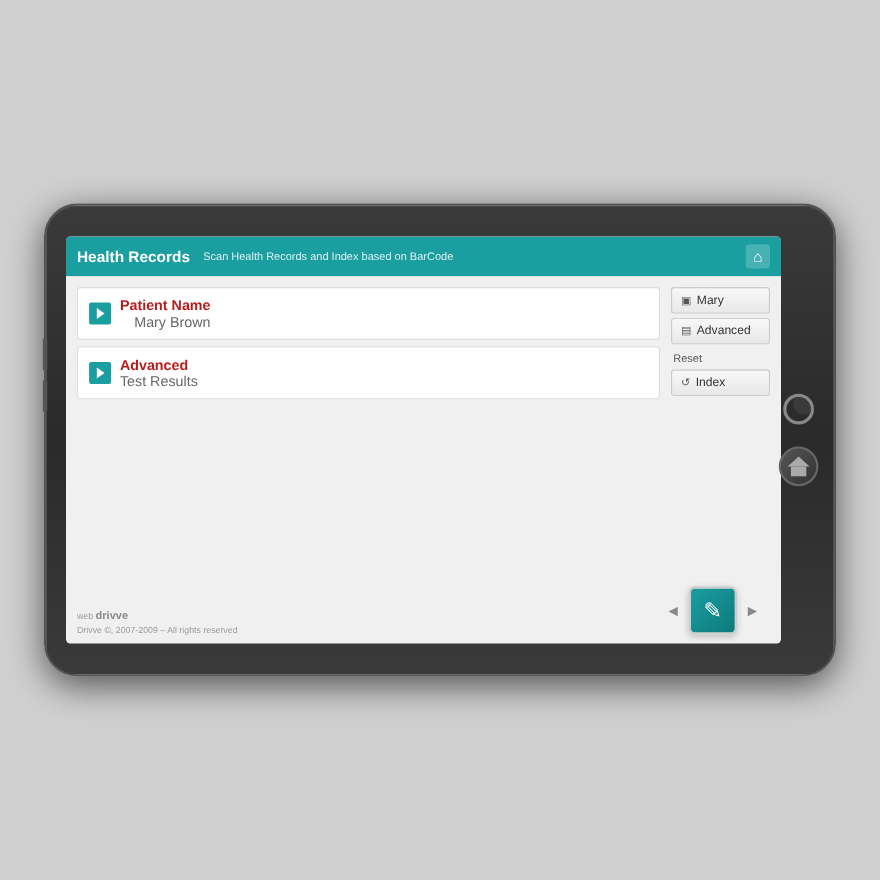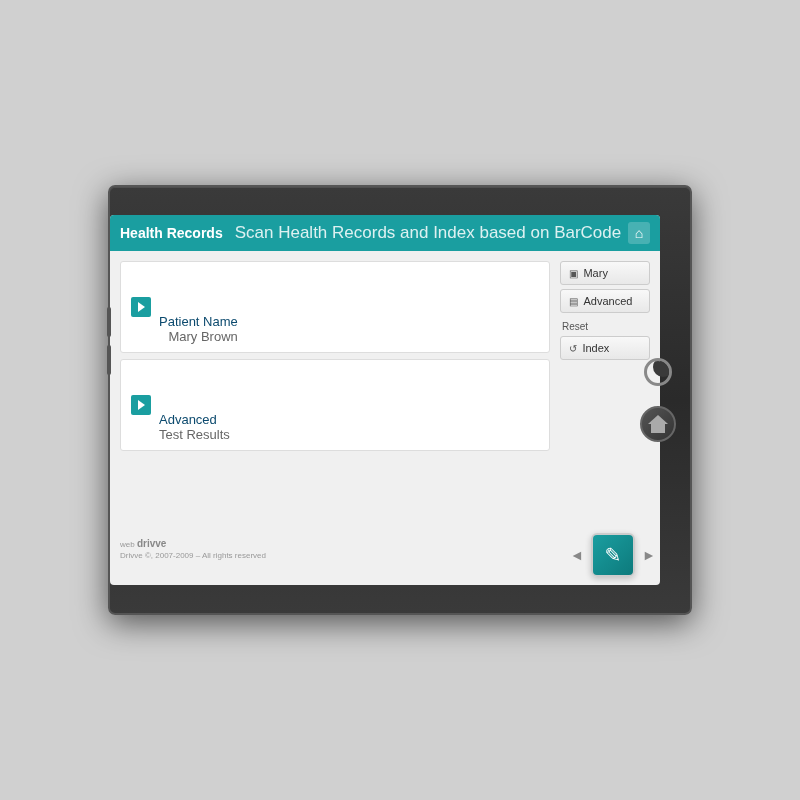--- a/index.html
+++ b/index.html
@@ -8,24 +8,24 @@
       height: 800px;
       background: #d0d0d0;
       display: flex;
       align-items: center;
       justify-content: center;
       font-family: Arial, sans-serif;
     }
 
     
     .tablet-shell {
-      width: 584px;
+      width: 720px;
       height: 430px;
       background: linear-gradient(180deg, #3a3a3a 0%, #2a2a2a 50%, #3a3a3a 100%);
-      border-radius: 7px;
+      border-radius: 30px;
       border: 2px solid #555;
       position: relative;
       display: flex;
       align-items: center;
       justify-content: center;
       box-shadow: 0 8px 32px rgba(0,0,0,0.6), inset 0 1px 0 rgba(255,255,255,0.1);
     }
 
     
     .tablet-side-buttons {
@@ -126,21 +126,21 @@
       flex-shrink: 0;
     }
     .header-title {
       color: white;
       font-weight: bold;
       font-size: 14px;
       margin-right: 12px;
     }
     .header-subtitle {
       color: rgba(255,255,255,0.85);
-      font-size: 17px;
+      font-size: 10px;
       flex: 1;
     }
     .header-home-icon {
       width: 22px;
       height: 22px;
       background: rgba(255,255,255,0.2);
       border-radius: 3px;
       display: flex;
       align-items: center;
       justify-content: center;
@@ -193,23 +193,22 @@
       border-top: 5px solid transparent;
       border-bottom: 5px solid transparent;
       border-left: 7px solid white;
     }
     .field-text-block {
       display: flex;
       flex-direction: column;
     }
     .field-label {
       font-size: 13px;
-      font-weight: normal;
-      color: #0c4a6e;
-      margin-top: 44px;
+      font-weight: bold;
+      color: #b91c1c;
     }
     .field-value {
       font-size: 13px;
       color: #666;
       text-align: right;
     }
 
     
     .right-panel {
       width: 90px;
@@ -236,24 +235,24 @@
     }
     .edit-label {
       font-size: 10px;
       color: #555;
       margin-top: 4px;
       padding-left: 2px;
     }
 
     
     .footer-area {
-      padding: 0 1px 8px 10px;
+      padding: 0 16px 8px 10px;
       display: flex;
       justify-content: space-between;
-      align-items: flex-start;
+      align-items: flex-end;
       gap: 14px;
     }
     .footer-branding {
       font-size: 8px;
       color: #999;
     }
     .footer-branding-name {
       font-size: 10px;
       font-weight: bold;
       color: #888;

